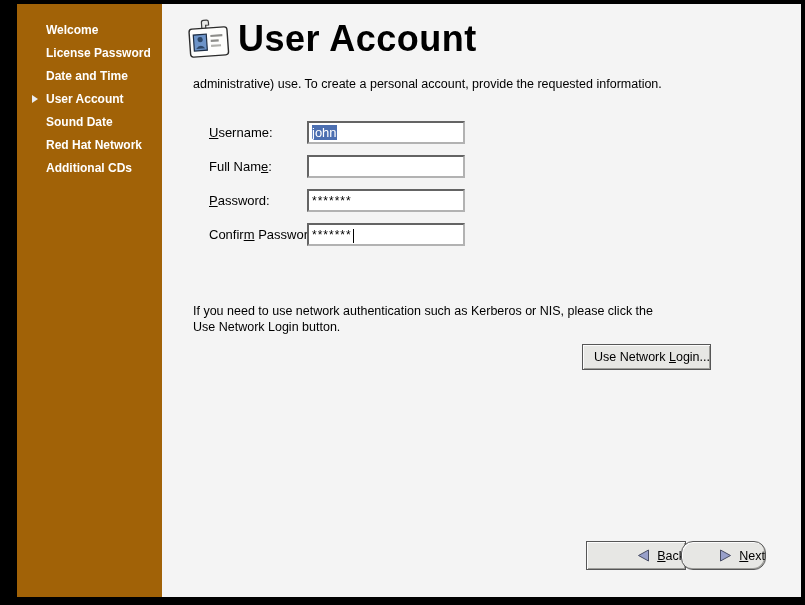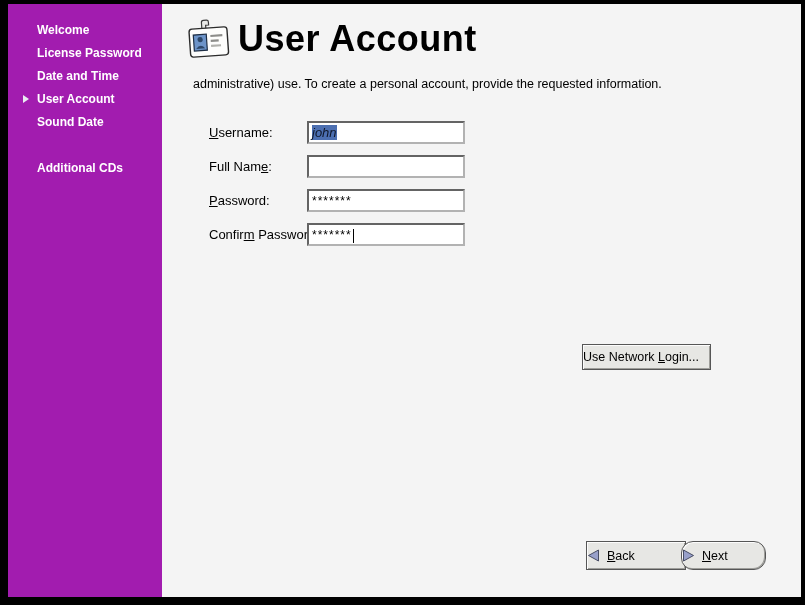--- a/index.html
+++ b/index.html
@@ -1,47 +1,47 @@
 <!DOCTYPE html>
 <html><head>
 <meta charset="utf-8">
 <style>
   * { margin:0; padding:0; box-sizing:border-box; }
   html,body { width:805px; height:605px; }
   body { background:#000; position:relative; font-family:"Liberation Sans", sans-serif; }
   .window { position:absolute; left:4px; top:4px; width:797px; height:593px; }
 
   
-  .sidebar { position:absolute; left:4px; top:0; width:158px; height:100%; background:#a21caf; }
+  .sidebar { position:absolute; left:13px; top:0; width:158px; height:100%; background:#a16207; }
   .side-item { position:absolute; left:0; width:100%; height:23px; line-height:23px; }
   .side-label { position:absolute; left:29px; color:#ffffff; font-weight:bold; font-size:12px; white-space:nowrap; }
   .side-arrow { position:absolute; left:15px; top:7px; width:0; height:0;
                 border-left:6px solid #e9ecf1; border-top:4.5px solid transparent; border-bottom:4.5px solid transparent; }
 
   
   .content { position:absolute; left:158px; top:0; right:0; bottom:0; background:#f4f4f4; color:#000; }
   .page-title { position:absolute; left:76px; top:14px; font-size:36px; font-weight:bold; letter-spacing:0.5px; white-space:nowrap; }
   .title-icon { position:absolute; left:24px; top:13px; width:46px; height:46px; }
 
   .intro { position:absolute; left:31px; top:73px; font-size:12.5px; line-height:15px; white-space:nowrap; }
   .para2 { position:absolute; left:31px; top:299px; font-size:12.5px; line-height:16px; white-space:nowrap; }
 
   .form-row { position:absolute; left:31px; height:24px; }
   .form-label { position:absolute; left:16px; top:0; height:24px; line-height:24px; font-size:13px; white-space:nowrap; }
   .text-field { position:absolute; left:114px; top:0; width:158px; height:23px; background:#ffffff;
                 border:2px solid; border-color:#646464 #b2b2b2 #b2b2b2 #646464;
                 font-size:13px; line-height:19px; padding-left:3px; white-space:nowrap; overflow:hidden; }
-  .sel { background:#4c6fb1; color:#0f172a;font-style:italic; }
+  .sel { background:#4c6fb1; color:#ffffff; }
   .stars { font-size:12px; letter-spacing:1px; }
   .caret { display:inline-block; width:1px; height:14px; background:#000; vertical-align:middle; margin-left:1px; }
   u { text-decoration:underline; }
 
   .btn { position:absolute; background:#e7e7e4; border:1px solid #565656;
          box-shadow: inset 1px 1px 0 #fcfcfc, inset -1px -1px 0 #9e9e9a;
-         font-size:12.5px; color:#000; display:flex; align-items:center; justify-content:flex-start; white-space:nowrap; cursor:default; }
+         font-size:12.5px; color:#000; display:flex; align-items:center; justify-content:flex-end; white-space:nowrap; cursor:default; }
   .btn-network { left:420px; top:340px; width:129px; height:26px; }
   .btn-back { left:424px; top:537px; width:100px; height:29px; }
   .btn-next { left:519px; top:537px; width:85px; height:29px;border-radius:12px; }
   .tri { width:13px; height:13px; margin-right:7px; }
 </style>
 </head>
 <body>
 
 <div class="window">
 
@@ -54,20 +54,23 @@
       </div>
     <div class="side-item" style="top:61px">
         <span class="side-label">Date and Time</span>
       </div>
     <div class="side-item" style="top:84px">
       <span class="side-arrow"></span>
       <span class="side-label">User Account</span>
     </div>
     <div class="side-item" style="top:107px">
         <span class="side-label">Sound Date</span>
+      </div>
+    <div class="side-item" style="top:130px">
+        <span class="side-label">Red Hat Network</span>
       </div>
     <div class="side-item" style="top:153px">
         <span class="side-label">Additional CDs</span>
       </div>
   </div>
 
   <div class="content">
 
     <svg class="title-icon" viewBox="0 0 46 46">
       <g transform="rotate(-4 23 28)">
@@ -100,20 +103,24 @@
     <div class="form-row" style="top:185px">
       <span class="form-label"><u>P</u><span>assword:</span></span>
       <div class="text-field"><span class="stars">*******</span></div>
     </div>
 
     <div class="form-row" style="top:219px">
       <span class="form-label"><span>Confir</span><u>m</u><span> Password:</span></span>
       <div class="text-field"><span class="stars">*******</span><span class="caret"></span></div>
     </div>
 
+    <div class="para2">
+      <div>If you need to use network authentication such as Kerberos or NIS, please click the</div>
+      <div>Use Network Login button.</div>
+    </div>
 
     <div class="btn btn-network">
       <span><span>Use Network </span><u>L</u><span>ogin...</span></span>
     </div>
 
     <div class="btn btn-back">
       <svg class="tri" viewBox="0 0 13 13">
           <path d="M11.5 1 L11.5 12 L1.5 6.5 Z" fill="#98a0ca" stroke="#474c63" stroke-width="1"></path>
         </svg>
       <span><u>B</u><span>ack</span></span>

